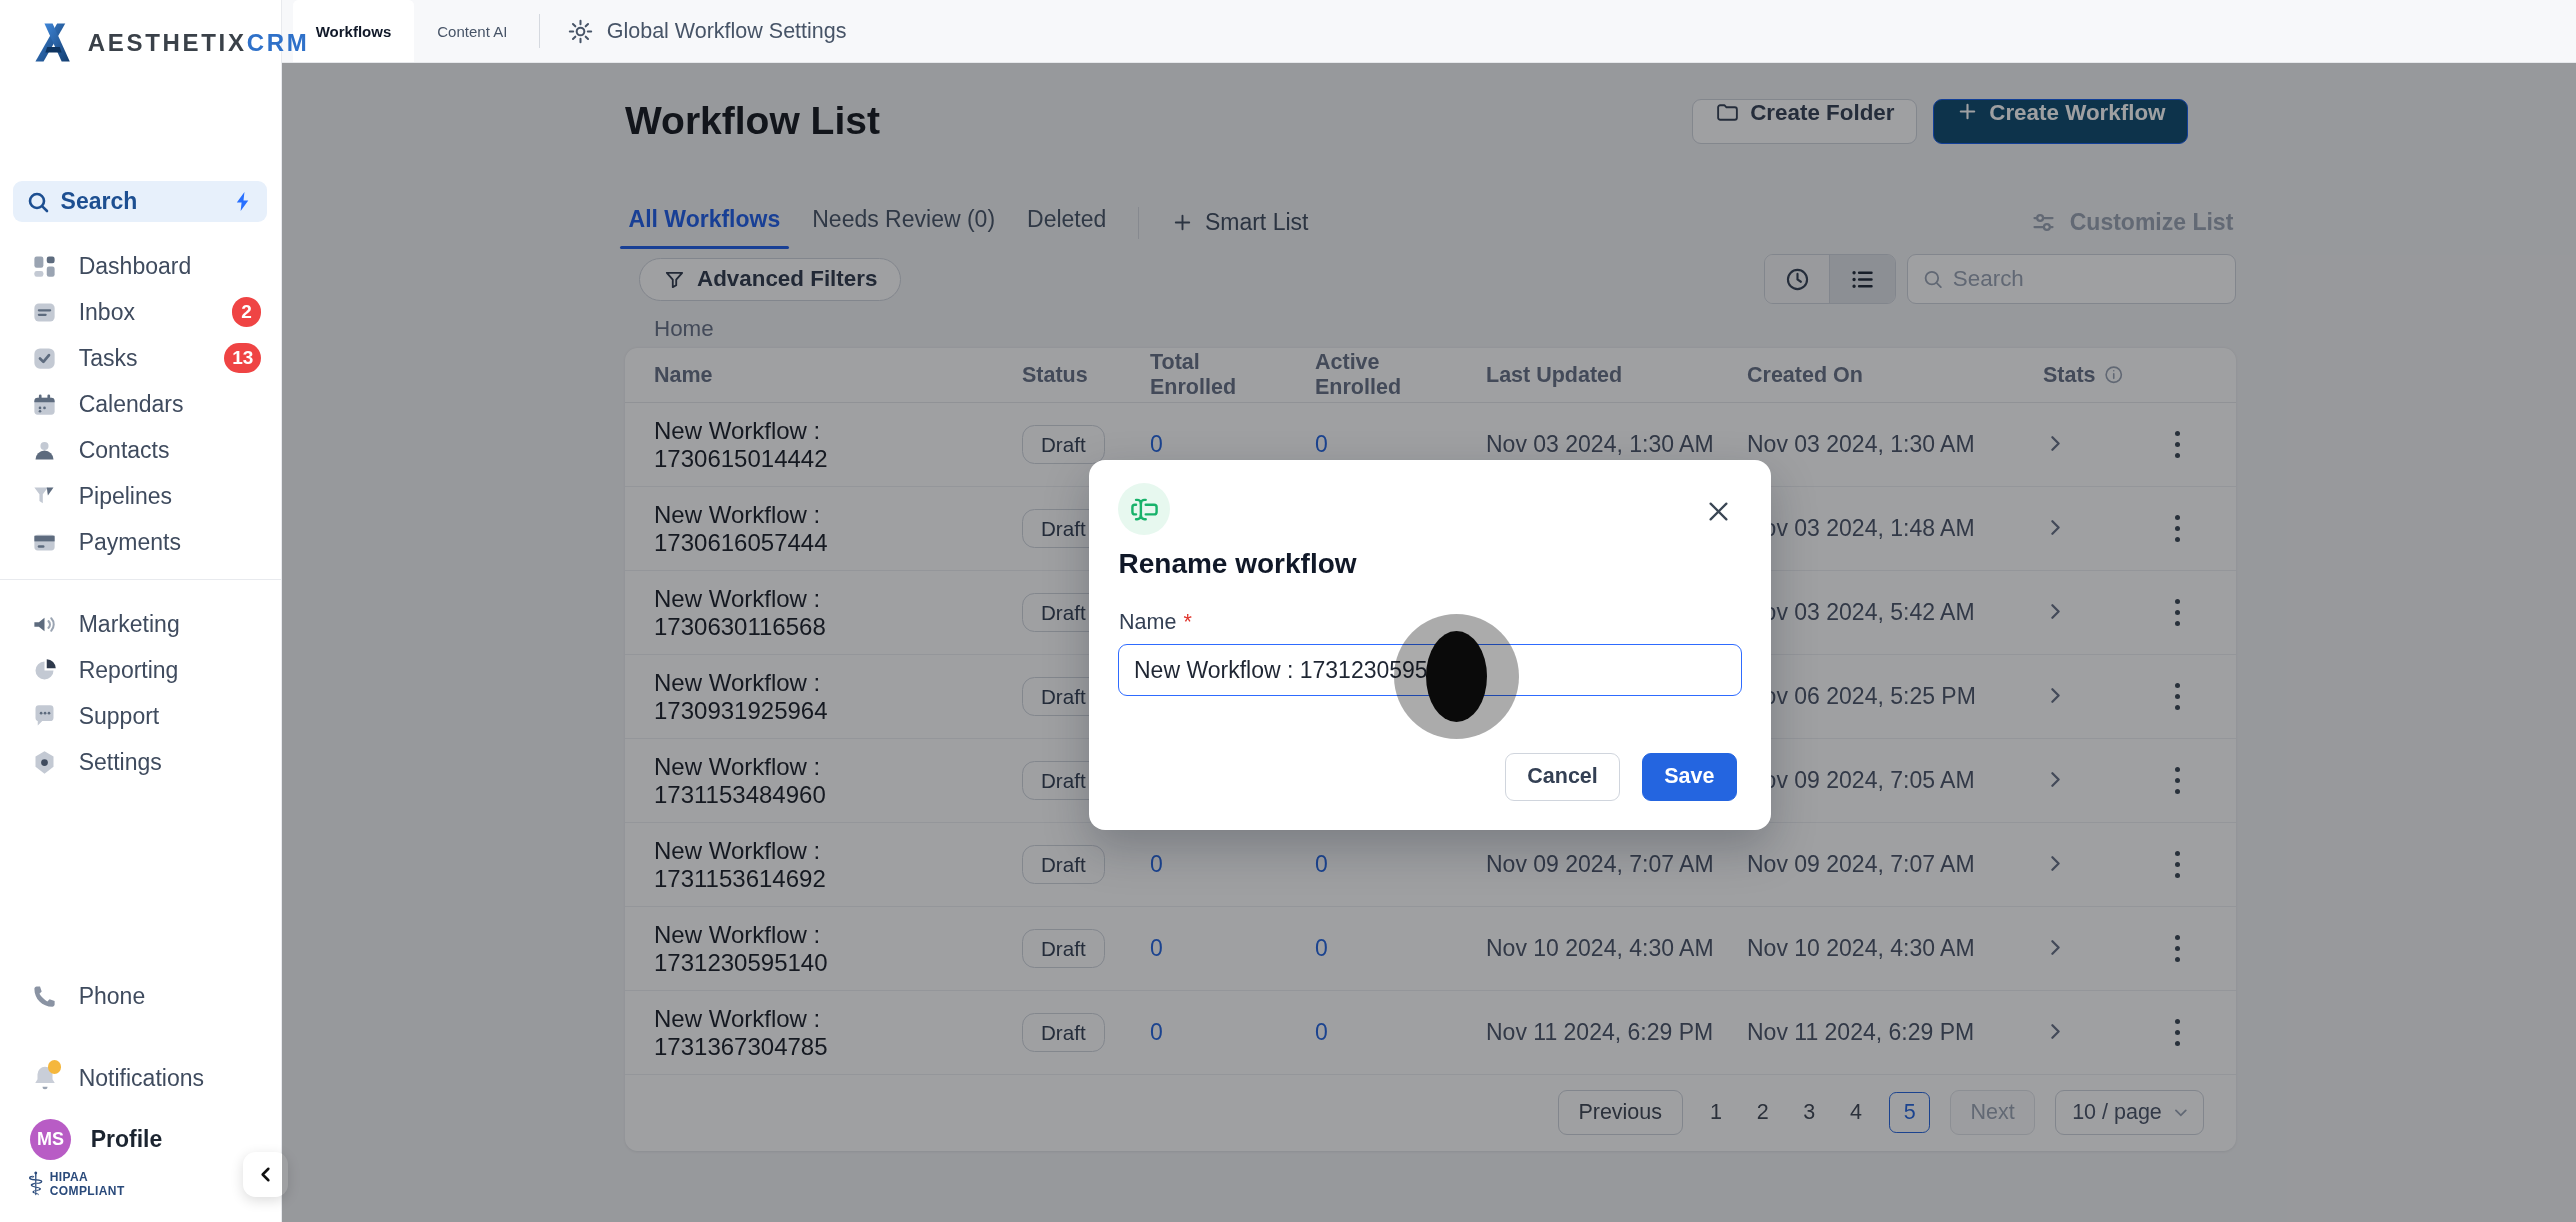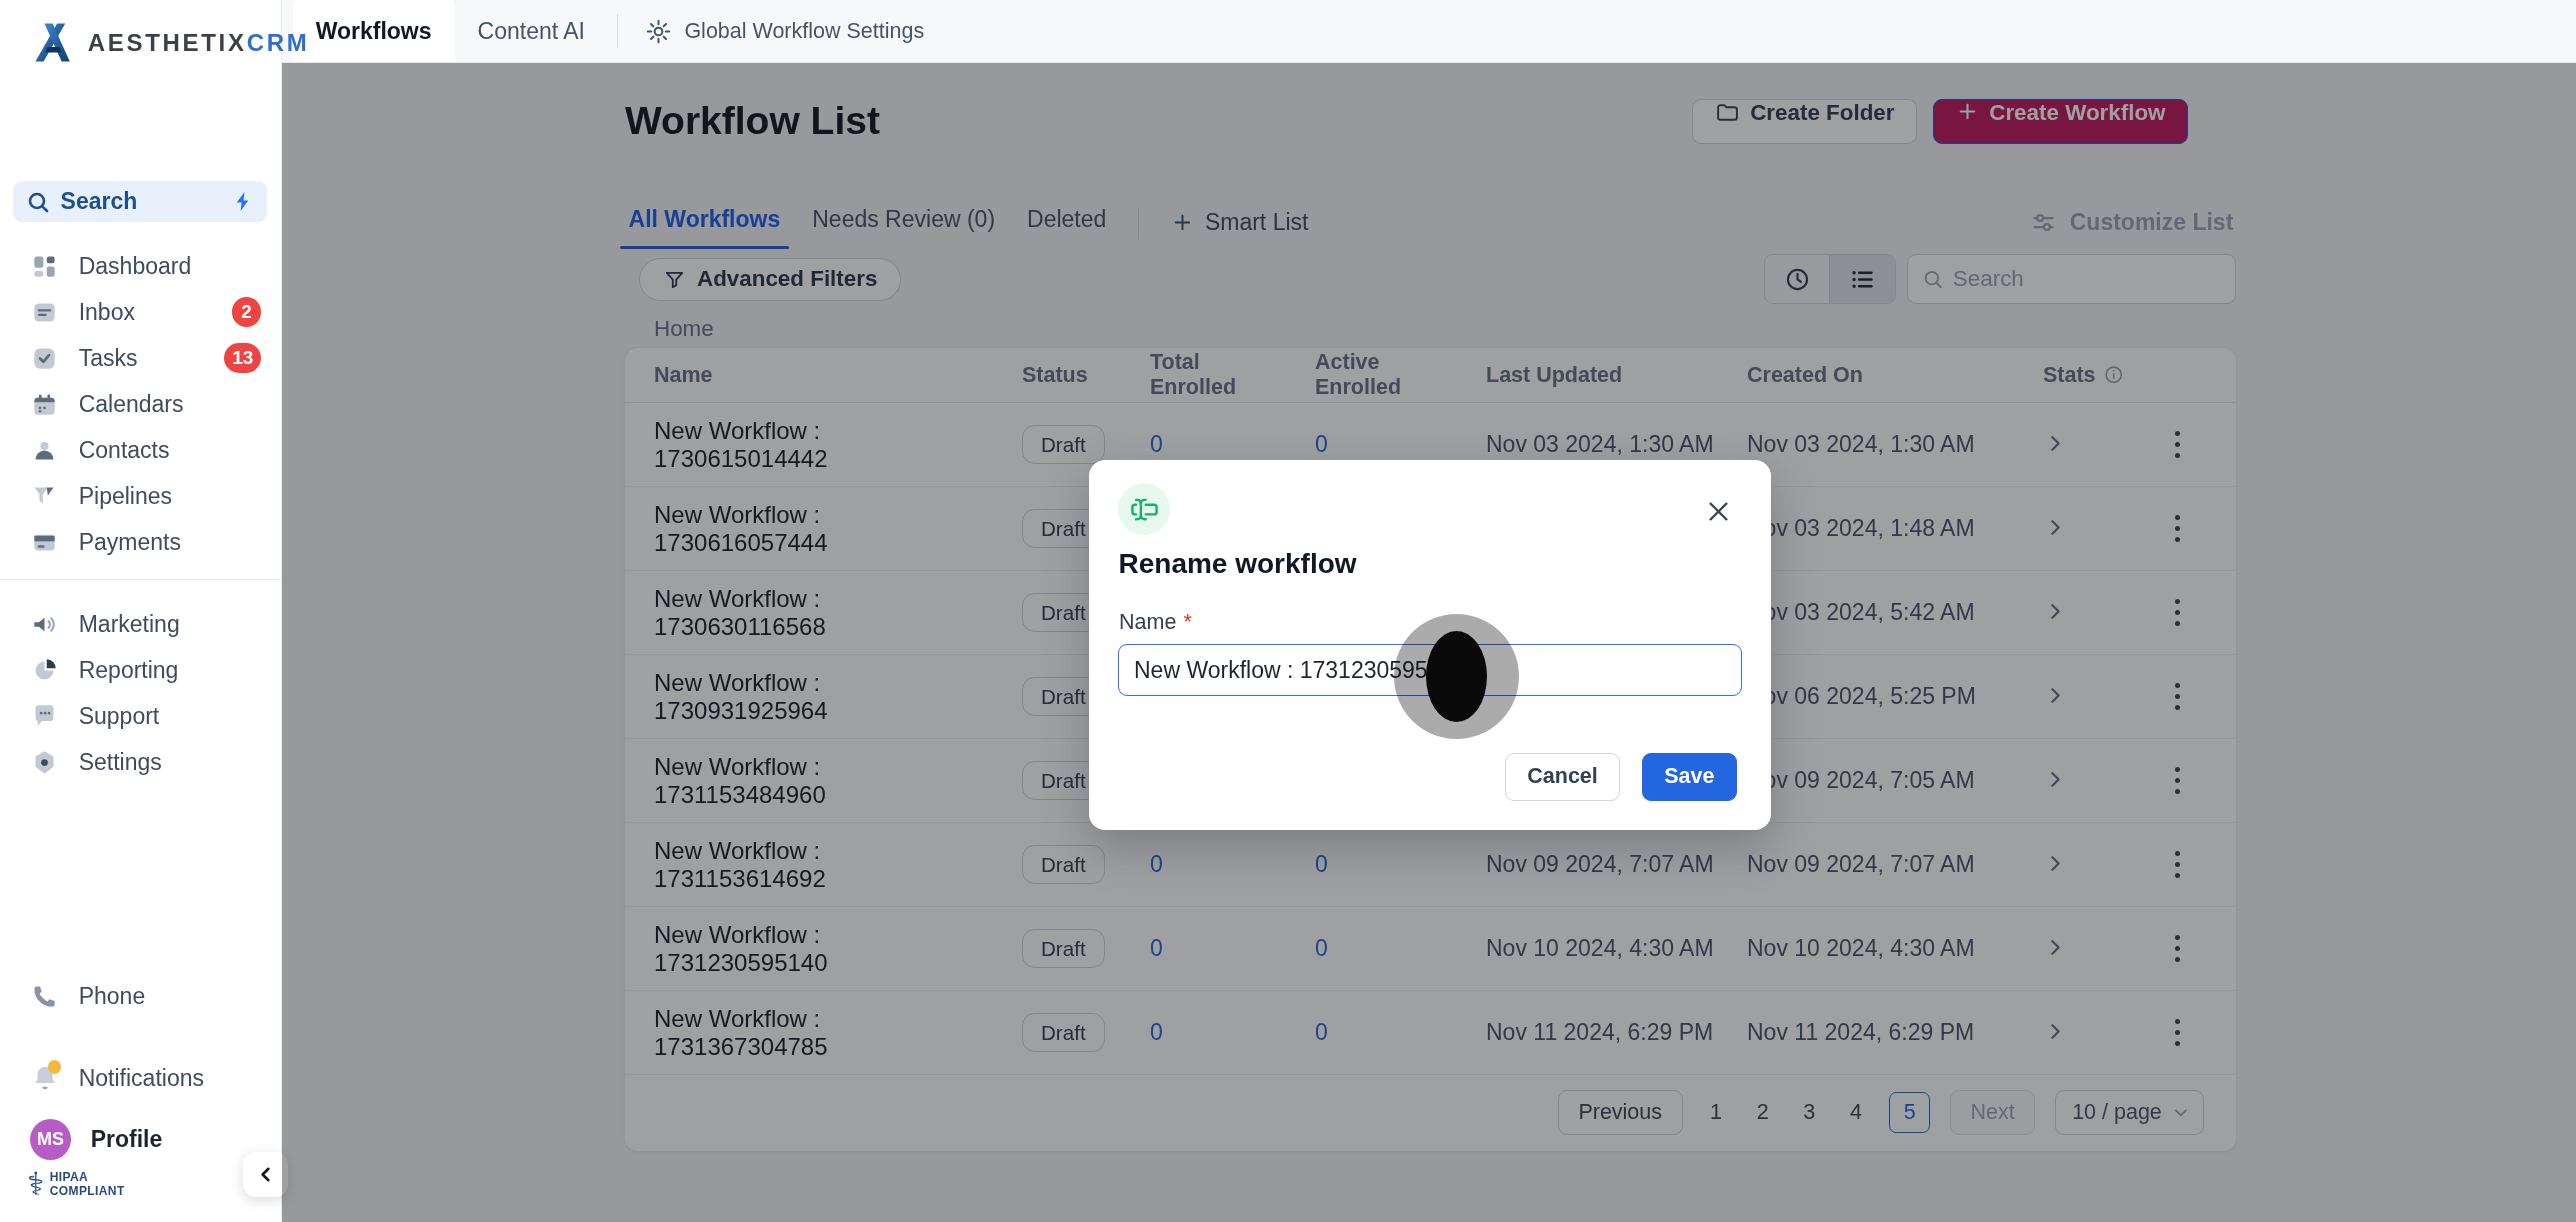--- a/index.html
+++ b/index.html
@@ -40,35 +40,35 @@
 
   .hipaa { position:absolute; left:27px; top:1168px; display:flex; align-items:center; gap:5.4px; }
   .hipaa .glyph { font-size:32px; color:#2a4a7b; line-height:32px; }
   .hipaa .htxt { display:flex; flex-direction:column; }
   .hipaa .htxt span { font-size:12px; font-weight:700; color:#2a4a7b; letter-spacing:0.4px; }
 
   .collapse-btn { position:absolute; left:243px; top:1152px; width:45px; height:45px; background:#fff; border-radius:12.5px; box-shadow:0 3.6px 12.5px rgba(0,0,0,0.14); display:flex; align-items:center; justify-content:center; z-index:35; cursor:pointer; }
 
   
   .topbar { position:absolute; left:282px; top:0; right:0; height:63px; background:#f7f8fa; border-bottom:0.9px solid #e6e8eb; display:flex; align-items:stretch; z-index:20; }
-  .top-tab { display:flex; align-items:center; padding:4px 23px; font-size:23px; color:#475467; cursor:pointer; }
+  .top-tab { display:flex; align-items:center; padding:4px 23px; font-size:15px; color:#475467; cursor:pointer; }
   .top-tab.active { margin-left:10.7px; background:#fff; font-weight:700; color:#101828; border-radius:5.4px 5.4px 0 0; }
   .top-div { width:0.9px; height:34px; background:#d5d9df; align-self:center; margin:0 9px; }
   .top-settings { display:flex; align-items:center; gap:12.5px; padding:0 18px; font-size:21.5px; color:#475467; cursor:pointer; }
 
   
   .main { position:absolute; left:282px; top:63px; right:0; bottom:0; background:#f2f3f5; }
   .container { position:absolute; left:343px; top:0; width:1611px; height:100%; }
 
   .title-row { position:absolute; left:0; right:0; top:33px; height:50px; display:flex; align-items:center; }
   .page-title { font-size:39px; font-weight:700; color:#14181f; }
   .title-actions { margin-left:auto; margin-right:48px; display:flex; gap:16px; }
   .btn { display:flex; gap:10.7px; height:45px; border-radius:9px; font-size:22.4px; font-weight:600; cursor:pointer; }
   .btn.secondary { background:#fff; border:0.9px solid #d0d5dd; color:#344054; padding:0 21.5px; }
-  .btn.primary { background:#be185d; border:0.9px solid #155eef; color:#fff; padding:0 21.5px; }
+  .btn.primary { background:#0c4a6e; border:0.9px solid #155eef; color:#fff; padding:0 21.5px; }
 
   .tabs-row { position:absolute; left:3.6px; top:136px; height:47px; display:flex; align-items:center; gap:32px; }
   .ltab { position:relative; font-size:23px; color:#475467; padding-bottom:5.4px; cursor:pointer; }
   .ltab.active { color:#1f5eea; font-weight:700; }
   .ltab.active::after { content:""; position:absolute; left:-9px; right:-9px; bottom:-10.7px; height:3.6px; background:#1f5eea; border-radius:1.8px; }
   .ltab-div { width:0.9px; height:32px; background:#d5d9df; }
   .smart-list { display:flex; align-items:center; gap:10.7px; font-size:23px; color:#3f4b5e; cursor:pointer; }
   .customize { position:absolute; right:2.7px; top:136px; height:47px; display:flex; align-items:center; gap:12.5px; font-size:23px; font-weight:600; color:#9aa3b3; cursor:not-allowed; }
 
   .filters-row { position:absolute; left:0; right:0; top:190px; height:52px; display:flex; align-items:center; }

